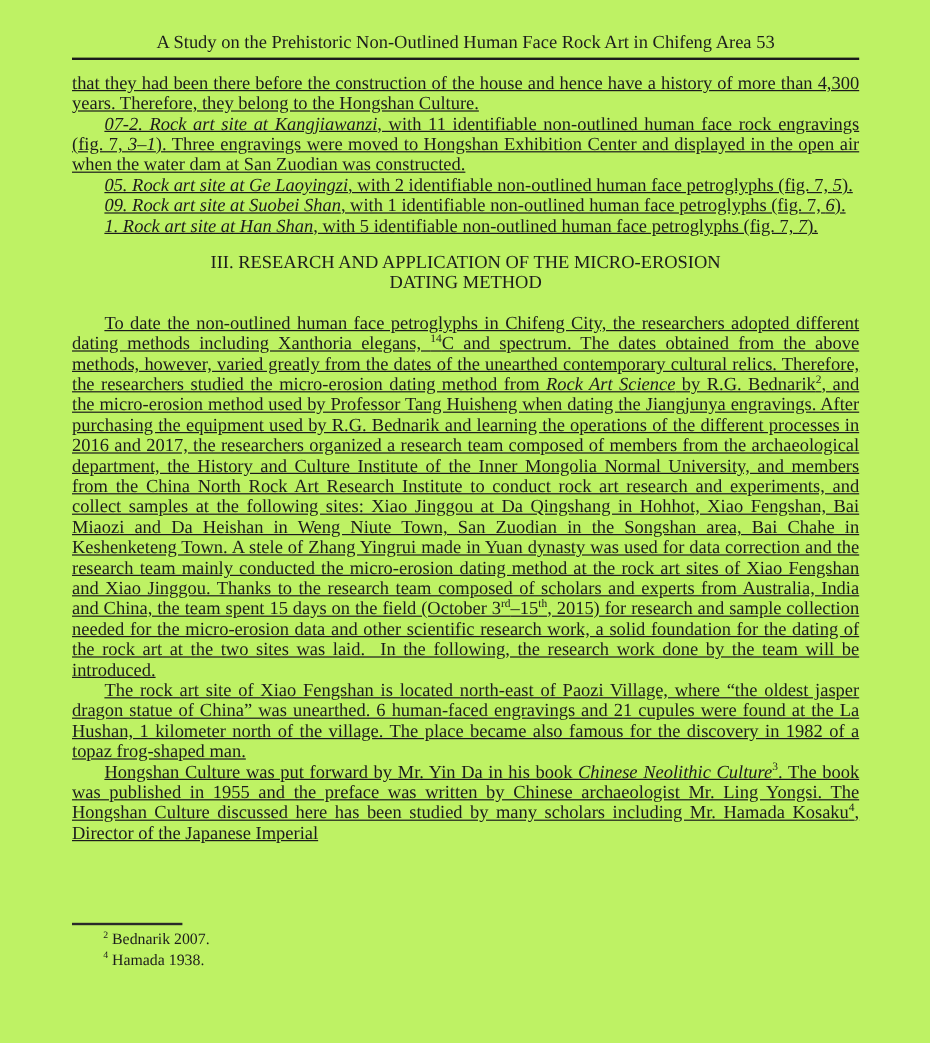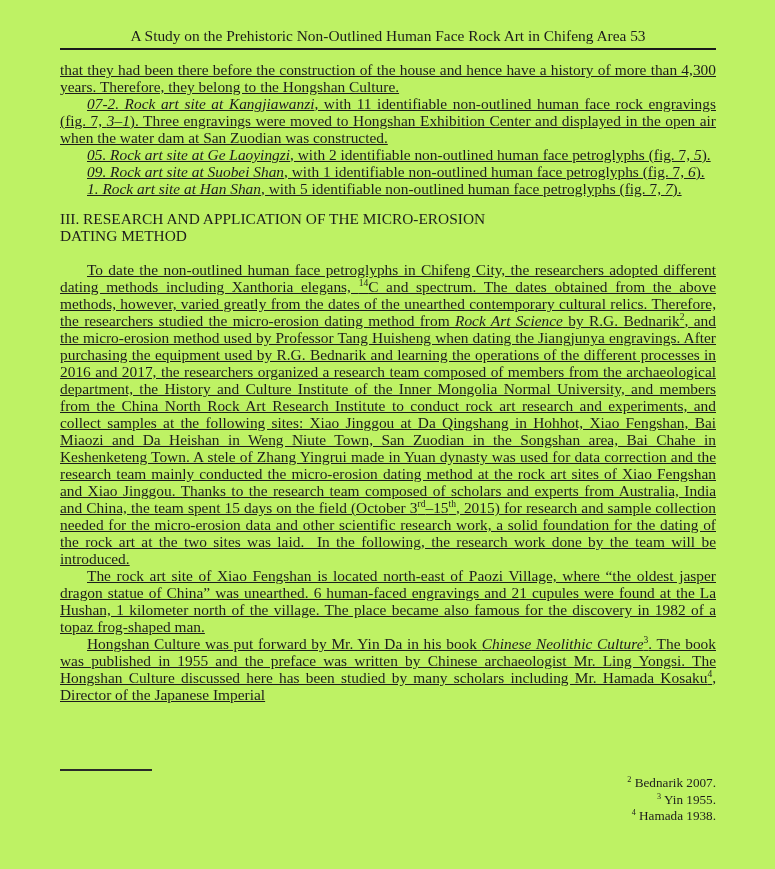--- a/index.html
+++ b/index.html
@@ -35,20 +35,21 @@
   }
   .para {
     margin: 0;
     text-align: justify;
     text-decoration: underline;
   }
   .para.indent {
     text-indent: 27px;
   }
   .section-heading {
+    text-align: center;
     margin: 13px 0 17px 0;
   }
   sup {
     font-size: 62%;
     line-height: 0;
     vertical-align: super;
   }
   .footnotes {
     position: absolute;
     left: 60px;
@@ -57,21 +58,20 @@
     font-size: 13.2px;
     line-height: 16.6px;
   }
   .fn-rule {
     width: 92px;
     border-top: 2px solid #2a2a2a;
     margin-bottom: 4px;
   }
   .footnote {
     text-indent: 26px;
-    text-align: right;
   }
 </style>
 </head>
 <body>
 
 <div class="page" style="color: rgb(28, 28, 28); background: #bef264;">
   <div class="content">
     <div class="running-header" style="border-bottom-color: rgb(27, 27, 27);">
       <span>A Study on the Prehistoric Non-Outlined Human Face Rock Art in Chifeng Area</span>
       <span>53</span>
@@ -85,17 +85,16 @@
         <div class="section-heading">III. RESEARCH AND APPLICATION OF THE MICRO-EROSION<br>DATING METHOD</div>
         <p class="para indent"><span>To date the non-outlined human face petroglyphs in Chifeng City, the researchers adopted different dating methods including Xanthoria elegans, </span><sup>14</sup><span>C and spectrum. The dates obtained from the above methods, however, varied greatly from the dates of the unearthed contemporary cultural relics. Therefore, the researchers studied the micro-erosion dating method from </span><i>Rock Art Science</i><span> by R.G. Bednarik</span><sup>2</sup><span>, and the micro-erosion method used by Professor Tang Huisheng when dating the Jiangjunya engravings. After purchasing the equipment used by R.G. Bednarik and learning the operations of the different processes in 2016 and 2017, the researchers organized a research team composed of members from the archaeological department, the History and Culture Institute of the Inner Mongolia Normal University, and members from the China North Rock Art Research Institute to conduct rock art research and experiments, and collect samples at the following sites: Xiao Jinggou at Da Qingshang in Hohhot, Xiao Fengshan, Bai Miaozi and Da Heishan in Weng Niute Town, San Zuodian in the Songshan area, Bai Chahe in Keshenketeng Town. A stele of Zhang Yingrui made in Yuan dynasty was used for data correction and the research team mainly conducted the micro-erosion dating method at the rock art sites of Xiao Fengshan and Xiao Jinggou. Thanks to the research team composed of scholars and experts from Australia, India and China, the team spent 15 days on the field (October 3</span><sup>rd</sup><span>–15</span><sup>th</sup><span>, 2015) for research and sample collection needed for the micro-erosion data and other scientific research work, a solid foundation for the dating of the rock art at the two sites was laid.&nbsp; In the following, the research work done by the team will be introduced.</span></p>
         <p class="para indent"><span>The rock art site of Xiao Fengshan is located north-east of Paozi Village, where “the oldest jasper dragon statue of China” was unearthed. 6 human-faced engravings and 21 cupules were found at the La Hushan, 1 kilometer north of the village. The place became also famous for the discovery in 1982 of a topaz frog-shaped man.</span></p>
         <p class="para indent"><span>Hongshan Culture was put forward by Mr. Yin Da in his book </span><i>Chinese Neolithic Culture</i><sup>3</sup><span>. The book was published in 1955 and the preface was written by Chinese archaeologist Mr. Ling Yongsi. The Hongshan Culture discussed here has been studied by many scholars including Mr. Hamada Kosaku</span><sup>4</sup><span>, Director of the Japanese Imperial</span></p>
       </div>
   </div>
   <div class="footnotes">
     <div class="fn-rule"></div>
     <div id="fn-container">
         <div class="footnote"><sup>2</sup> Bednarik 2007.</div>
-        <div class="footnote"><sup>3</sup> Yin 1955.</div>
         <div class="footnote"><sup>4</sup> Hamada 1938.</div>
       </div>
   </div>
 </div>
 
 </body></html>

